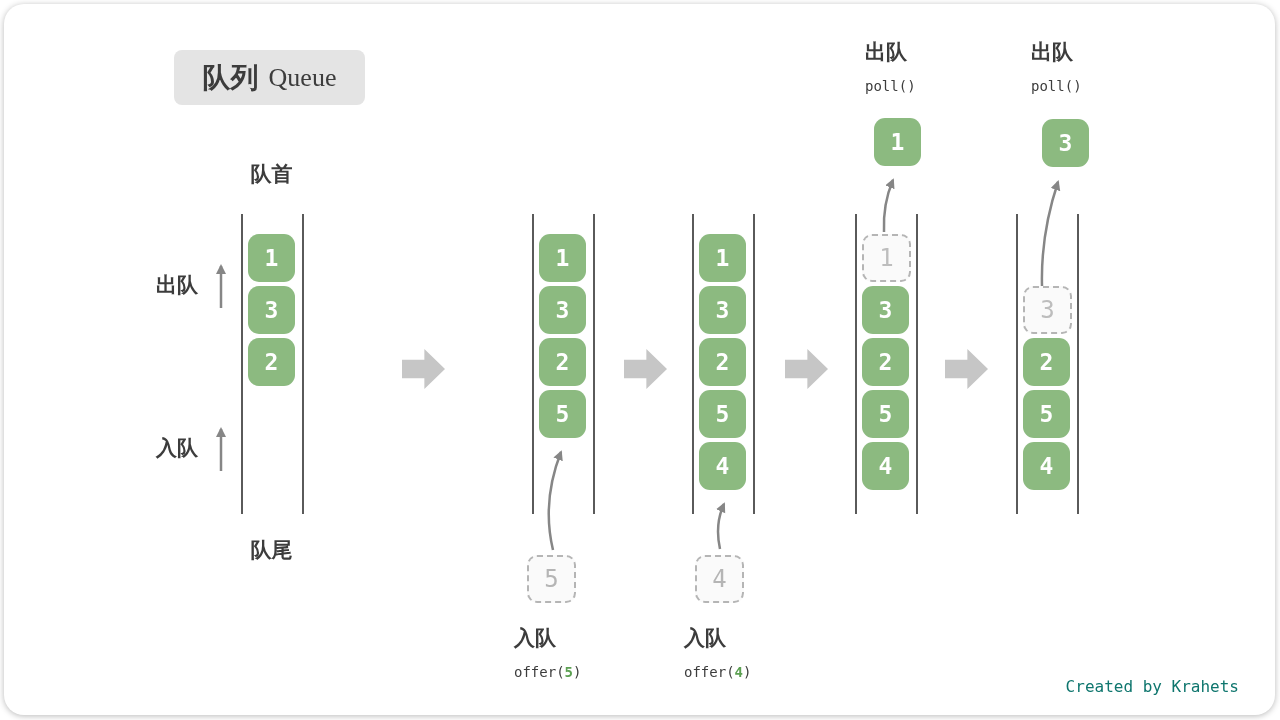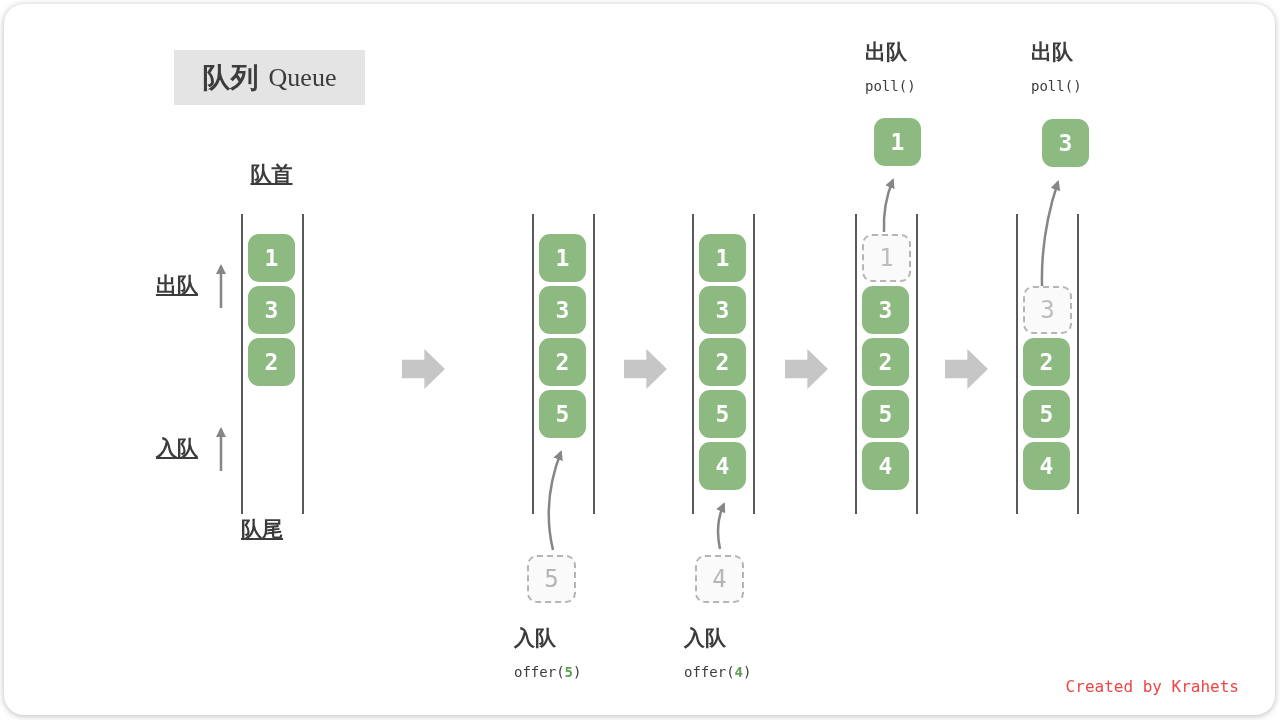--- a/index.html
+++ b/index.html
@@ -1,26 +1,26 @@
 <!DOCTYPE html>
 <html><head>
 <meta charset="utf-8">
 <style>
   html,body{margin:0;padding:0;width:1280px;height:720px;background:#ffffff;
     font-family:"Liberation Sans",sans-serif;}
   .card{position:absolute;left:4px;top:4px;width:1271px;height:711px;
     background:#ffffff;border-radius:20px;box-shadow:0 1px 6px rgba(0,0,0,.28);overflow:hidden;}
   .abs{position:absolute;}
   .title-box{left:170px;top:46px;width:191px;height:55px;background:#e4e4e4;
-    border-radius:0;display:flex;align-items:center;justify-content:center;gap:10px;}
+    border-radius:8px;display:flex;align-items:center;justify-content:center;gap:10px;}
   .title-zh{font-size:28px;font-weight:700;color:#3c3c3c;}
   .title-en{font-family:Liberation Serif, serif;font-size:26px;color:#3c3c3c;}
-  .zh-label{font-size:21px;font-weight:700;color:#3c3c3c;text-decoration:underline;}
+  .zh-label{font-size:21px;font-weight:700;color:#3c3c3c;}
   .front-label{left:237px;top:156px;width:61px;text-align:center;}
-  .rear-label{left:237px;top:511px;width:61px;text-align:left;}
+  .rear-label{left:237px;top:532px;width:61px;text-align:center;}
   .deq-side{left:152px;top:267px;}
   .enq-side{left:152px;top:430px;}
   .qline{position:absolute;width:2px;background:#5a5a5a;}
   .qbox{position:absolute;width:47px;height:48px;border-radius:11px;
     display:flex;align-items:center;justify-content:center;
     font-family:"DejaVu Sans Mono",monospace;font-weight:700;font-size:23px;}
   .filled{background:#8cba80;color:#ffffff;}
   .dashed{background:#fafafa;color:#bdbdbd;border:2px dashed #b5b5b5;
     width:45px;height:44px;border-radius:10px;font-weight:400;font-size:24px;}
   .pop-box{display:flex;align-items:center;justify-content:center;width:47px;height:48px;
@@ -29,21 +29,21 @@
   .in-box{display:flex;align-items:center;justify-content:center;width:45px;height:44px;
     border-radius:10px;background:#fafafa;color:#b5b5b5;border:2px dashed #b5b5b5;
     font-family:"DejaVu Sans Mono",monospace;font-size:24px;}
   .block-arrow{position:absolute;width:43px;height:40px;background:#c6c6c6;
     clip-path:polygon(0 27%,52% 27%,52% 0,100% 50%,52% 100%,52% 73%,0 73%);}
   .op{line-height:35px;}
   .op .zh{font-size:21px;font-weight:700;color:#3c3c3c;display:block;}
   .op .code{font-family:"DejaVu Sans Mono",monospace;font-size:14px;color:#3c3c3c;display:block;}
   .op .code .arg{color:#5ca052;font-weight:700;}
   .watermark{right:36px;top:673px;font-family:"DejaVu Sans Mono",monospace;
-    font-size:16px;color:#ef4444;}
+    font-size:16px;color:#0f766e;}
   svg.overlay{position:absolute;left:0;top:0;pointer-events:none;}
 </style>
 </head>
 <body>
 
 <div class="card">
 
   <div class="abs title-box">
     <span class="title-zh">队列</span>
     <span class="title-en">Queue</span>

